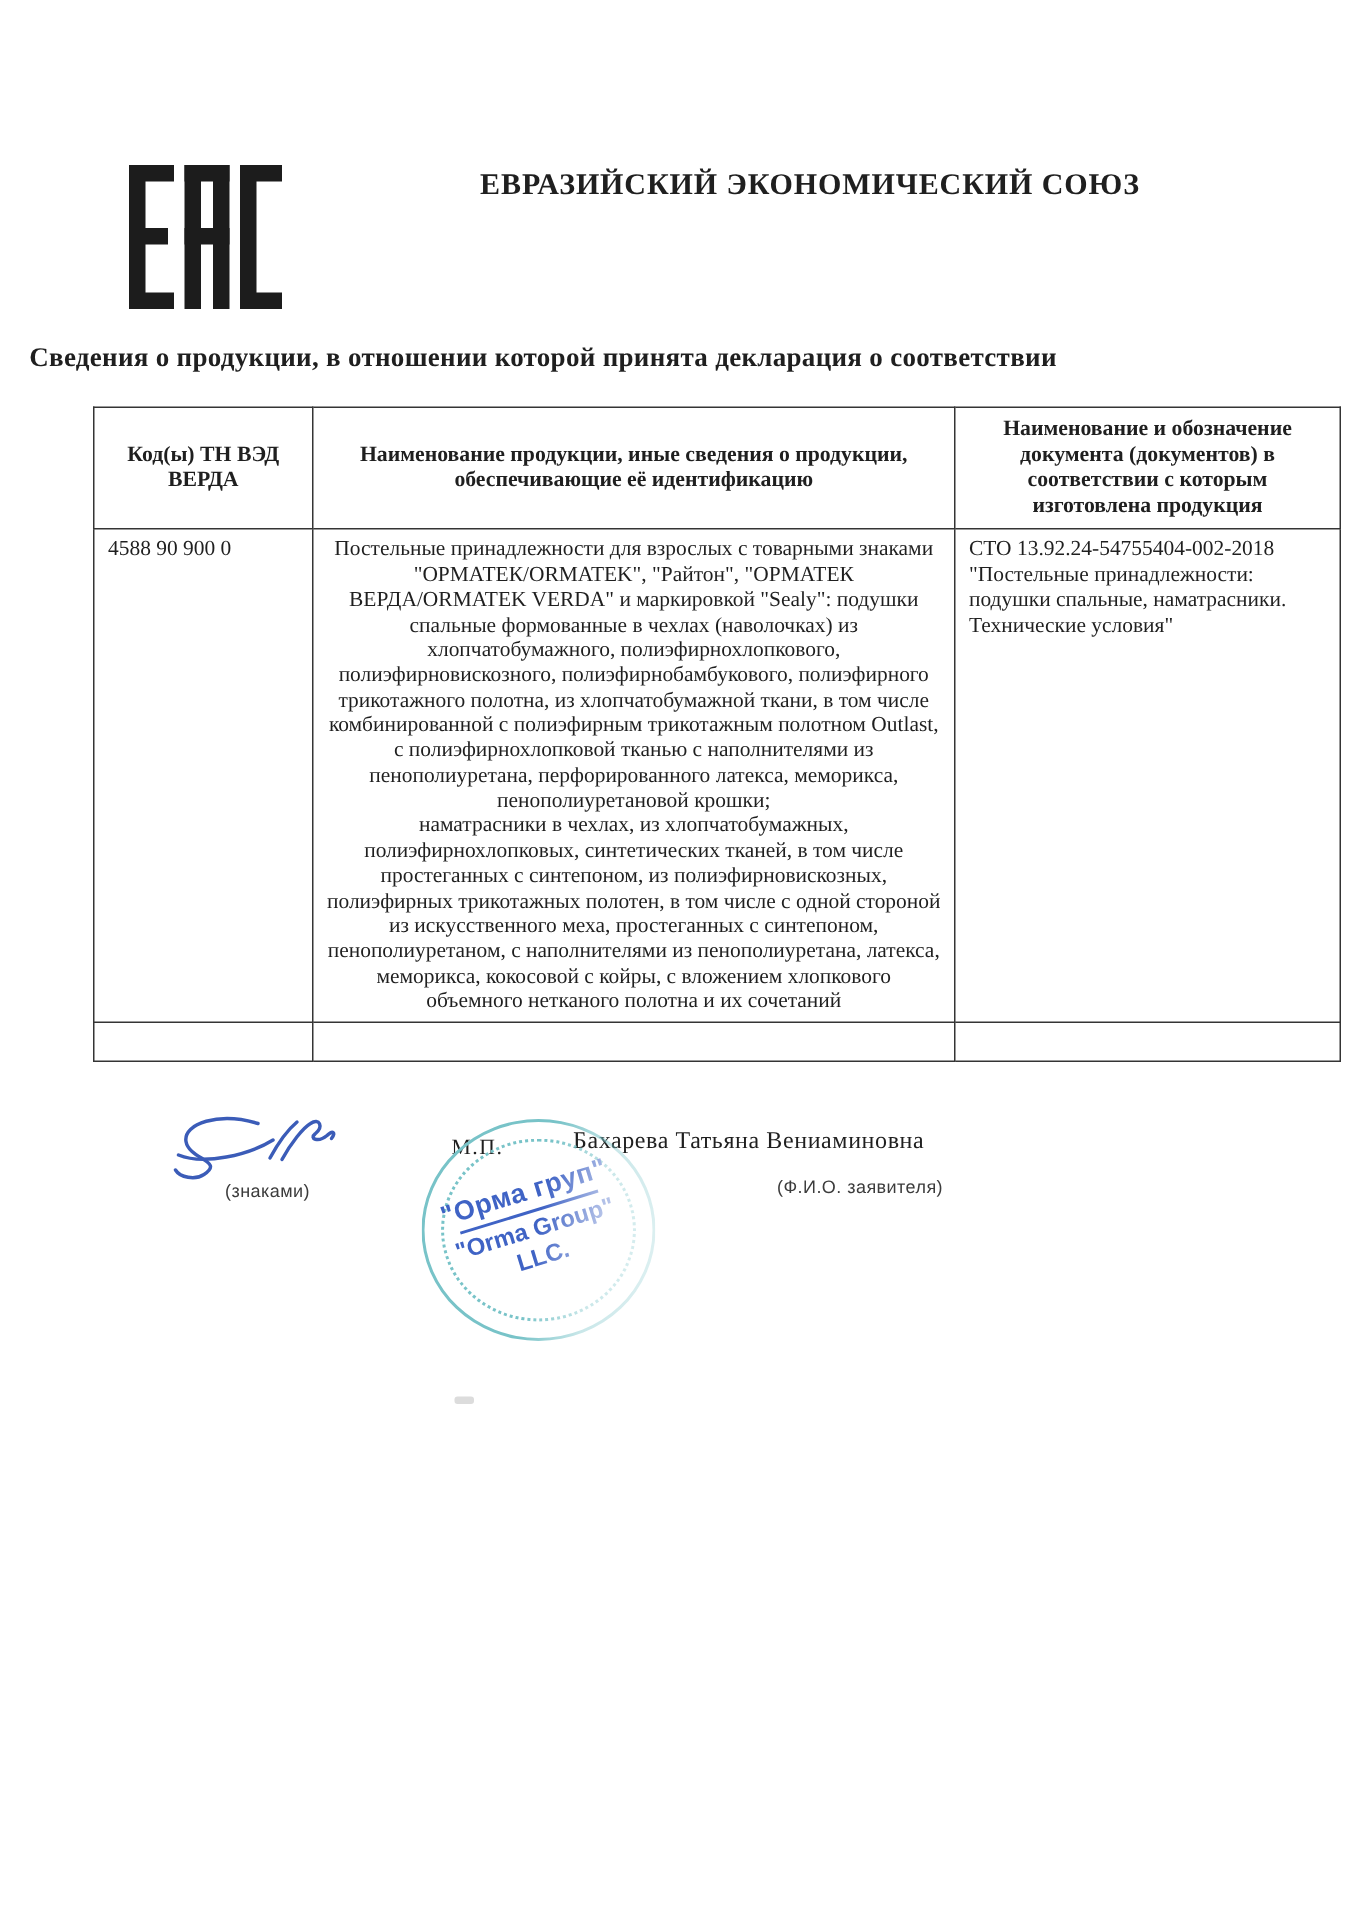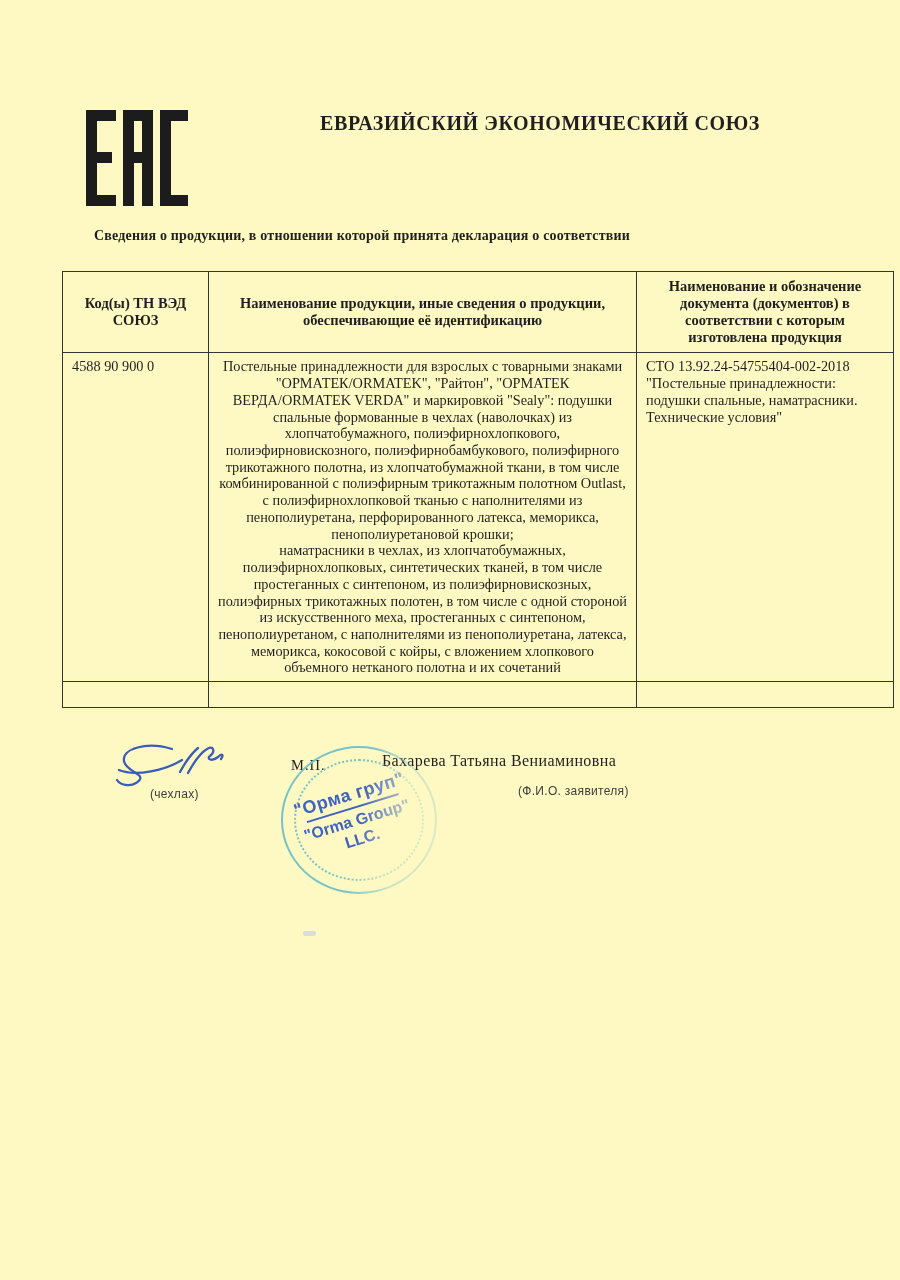--- a/index.html
+++ b/index.html
@@ -1,34 +1,34 @@
 <!DOCTYPE html>
 <html><head>
 <meta charset="utf-8">
 <style>
   html,body{margin:0;padding:0;background:#e8e8e8;}
   .page{
     position:relative;
     width:900px;height:1280px;
     margin:0 auto;
-    background:#fef9c3;
+    background:#ffffff;
     font-family:"Liberation Serif","DejaVu Serif",serif;
     color:#1f1f1f;
     overflow:hidden;
   }
   
   .eac-logo{position:absolute;left:86px;top:110px;width:102px;height:96px;}
   
   .hdr{position:absolute;left:190px;top:112px;width:700px;text-align:center;}
   .hdr-line1{font-size:20px;font-weight:bold;letter-spacing:.6px;}
   .hdr-line2{font-size:17px;font-weight:bold;margin-top:13px;letter-spacing:.4px;}
   .hdr-line3{font-size:17px;font-weight:bold;margin-top:10px;letter-spacing:.2px;}
   .subtitle{
     position:absolute;left:0;top:228px;width:724px;text-align:center;
-    font-size:14px;font-weight:bold;letter-spacing:.2px;
+    font-size:18px;font-weight:bold;letter-spacing:.2px;
   }
   
   table.decl{
     position:absolute;left:62px;top:271px;width:831px;
     border-collapse:collapse;table-layout:fixed;
   }
   table.decl th,table.decl td{
     border:1.6px solid #343434;
     vertical-align:middle;
   }
@@ -43,21 +43,21 @@
   td.cell-desc{white-space:pre-line;text-align:center;}
   tr.empty-row td{height:25px;padding:0;}
   .col1{width:146px;} .col2{width:428px;} .col3{width:257px;}
   
   .sig-svg{position:absolute;left:112px;top:740px;width:128px;height:58px;}
   .sig-caption{
     position:absolute;left:150px;top:787px;
     font-family:"Liberation Sans","DejaVu Sans",sans-serif;
     font-size:12px;color:#3c3c3c;letter-spacing:.3px;
   }
-  .mp-label{position:absolute;left:291px;top:757px;font-size:14.5px;letter-spacing:1px;font-family:Liberation Serif, serif;}
+  .mp-label{position:absolute;left:301px;top:757px;font-size:14.5px;letter-spacing:1px;font-family:Liberation Serif, serif;}
   .declarant-name{position:absolute;left:382px;top:752px;font-size:16px;letter-spacing:.4px;}
   .declarant-caption{
     position:absolute;left:518px;top:784px;
     font-family:"Liberation Sans","DejaVu Sans",sans-serif;
     font-size:12px;color:#3c3c3c;letter-spacing:.3px;
   }
   
   .stamp{
     position:absolute;left:281px;top:746px;width:156px;height:148px;
     -webkit-mask-image:linear-gradient(100deg,#000 50%,rgba(0,0,0,.4) 72%,rgba(0,0,0,.22) 100%);
@@ -119,21 +119,21 @@
   <div class="subtitle">Сведения о продукции, в отношении которой принята декларация о соответствии</div>
 
   <table class="decl">
     <colgroup>
         <col class="col1">
         <col class="col2">
         <col class="col3">
       </colgroup>
     <thead>
       <tr>
-        <th>Код(ы) ТН ВЭД СОЮЗ</th>
+        <th>Код(ы) ТН ВЭД ВЕРДА</th>
         <th>Наименование продукции, иные сведения о продукции, обеспечивающие её идентификацию</th>
         <th>Наименование и обозначение документа (документов) в соответствии с которым изготовлена продукция</th>
       </tr>
     </thead>
     <tbody>
       <tr>
         <td>4588 90 900 0</td>
         <td class="cell-desc">Постельные принадлежности для взрослых с товарными знаками "ОРМАТЕК/ORMATEK", "Райтон", "ОРМАТЕК ВЕРДА/ORMATEK VERDA" и маркировкой "Sealy": подушки спальные формованные в чехлах (наволочках) из хлопчатобумажного, полиэфирнохлопкового, полиэфирновискозного, полиэфирнобамбукового, полиэфирного трикотажного полотна, из хлопчатобумажной ткани, в том числе комбинированной с полиэфирным трикотажным полотном Outlast, с полиэфирнохлопковой тканью с наполнителями из пенополиуретана, перфорированного латекса, меморикса, пенополиуретановой крошки;
 наматрасники в чехлах, из хлопчатобумажных, полиэфирнохлопковых, синтетических тканей, в том числе простеганных с синтепоном, из полиэфирновискозных, полиэфирных трикотажных полотен, в том числе с одной стороной из искусственного меха, простеганных с синтепоном, пенополиуретаном, с наполнителями из пенополиуретана, латекса, меморикса, кокосовой с койры, с вложением хлопкового объемного нетканого полотна и их сочетаний</td>
         <td>СТО 13.92.24-54755404-002-2018 "Постельные принадлежности: подушки спальные, наматрасники. Технические условия"</td>
@@ -147,21 +147,21 @@
   </table>
 
   <svg class="sig-svg" viewBox="0 0 128 58" fill="none">
     <g stroke="#3b5cb8" stroke-width="2.3" stroke-linecap="round" fill="none">
       <path d="M60,9 C34,1 10,9 12,21 C14,33 38,34 24,43 C18,47 8,45 5,40"></path>
       <path d="M7,30 C24,37 54,30 70,20"></path>
       <path d="M68,32 C74,21 80,13 86,8"></path>
       <path d="M76,33 C82,22 90,12 95,9 C101,5 104,11 98,16 C94,19 100,22 106,17 C110,13 112,15 109,19"></path>
     </g>
   </svg>
-  <div class="sig-caption">(чехлах)</div>
+  <div class="sig-caption">(знаками)</div>
 
   <div class="mp-label">М.П.</div>
   <div class="declarant-name">Бахарева Татьяна Вениаминовна</div>
   <div class="declarant-caption">(Ф.И.О. заявителя)</div>
 
   <div class="stamp">
     <div class="stamp-outer" style="border-color: rgb(120, 195, 200);"></div>
     <div class="stamp-inner" style="border-color: rgb(120, 195, 200);"></div>
     <div class="stamp-text" style="color: rgb(63, 99, 197);">
       <div class="stamp-ru">"Орма груп"</div>

